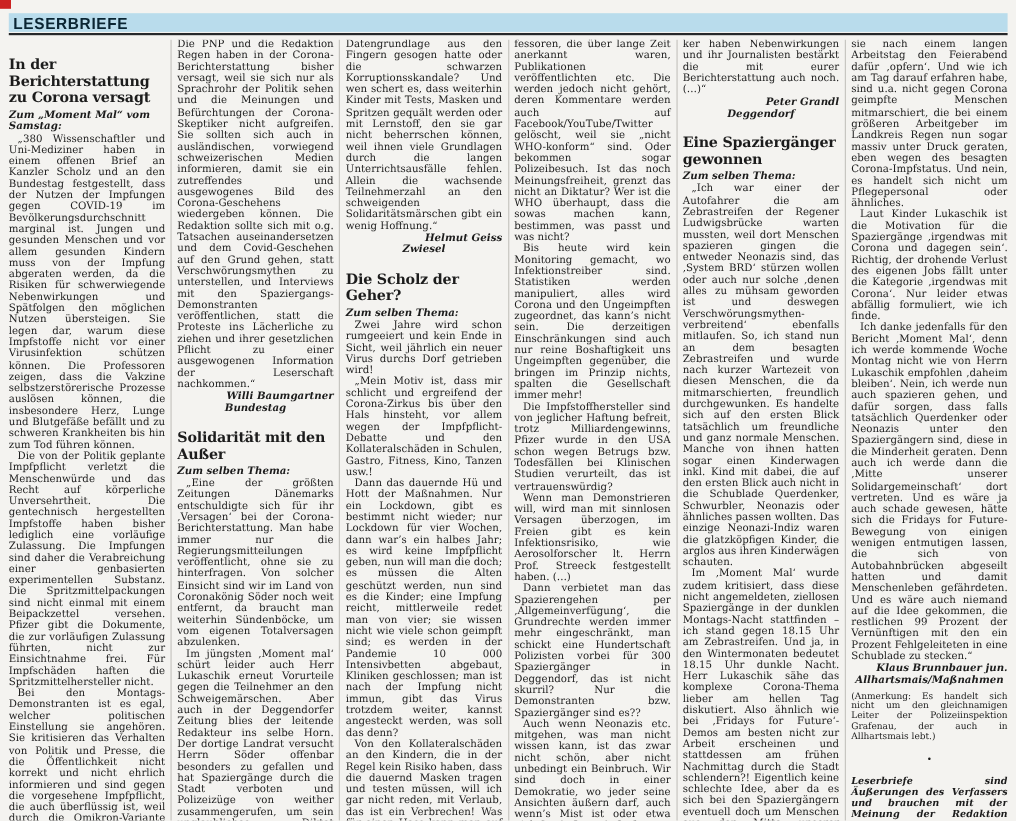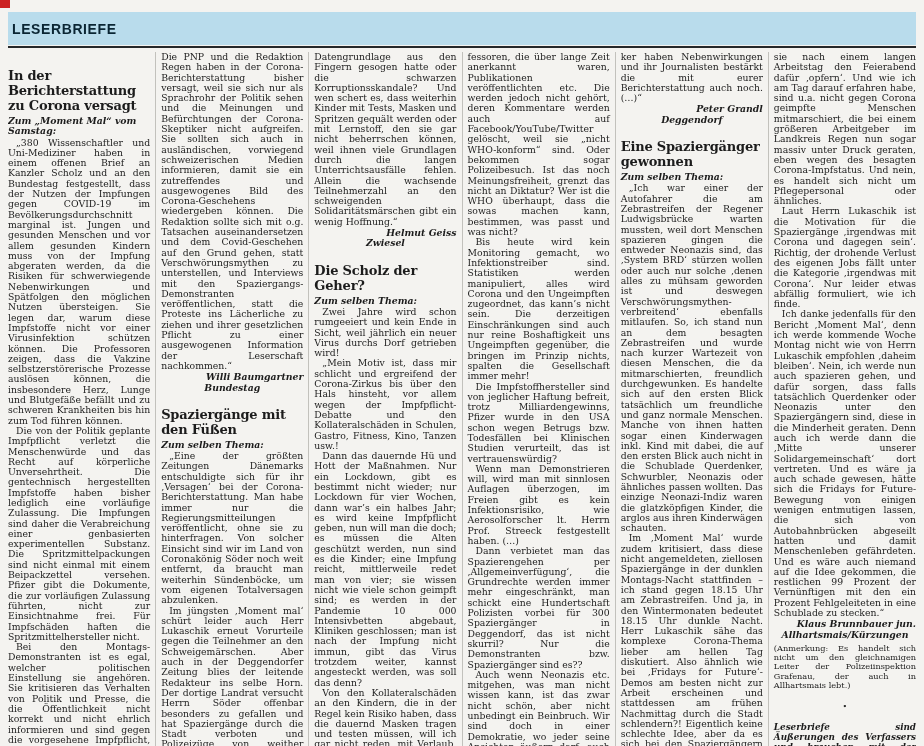--- a/index.html
+++ b/index.html
@@ -10,21 +10,21 @@
     color:var(--ink,#1c1c1c);
     position:relative;
   }
   .corner-mark{
     position:absolute;left:0;top:0;width:10px;height:8px;
     background:var(--mark_red,#cc2222);
   }
   .masthead{
     margin:12px 8px 0 8px;
     background:var(--masthead_bg,#b9dcec);
-    height:33px;display:flex;align-items:center;
+    height:17px;display:flex;align-items:center;
   }
   .masthead .label{
     font-family:"Liberation Sans","DejaVu Sans",sans-serif;
     font-weight:700;font-size:14px;letter-spacing:.6px;
     color:var(--masthead_text,#0a2533);
     padding-left:4px;transform:scaleY(1.05);
   }
   .masthead-rule{
     margin:1px 8px 0 8px;border-top:2px solid #26282a;height:0;
   }
@@ -75,56 +75,56 @@
       <div class="blk title">In der Berichterstattung zu Corona versagt</div>
       <div class="blk lead">Zum „Moment Mal“ vom Samstag:</div>
       <div class="blk p">„380 Wissenschaftler und Uni-Mediziner haben in einem offenen Brief an Kanzler Scholz und an den Bundestag festgestellt, dass der Nutzen der Impfungen gegen COVID-19 im Bevölkerungsdurchschnitt marginal ist. Jungen und gesunden Menschen und vor allem gesunden Kindern muss von der Impfung abgeraten werden, da die Risiken für schwerwiegende Nebenwirkungen und Spätfolgen den möglichen Nutzen übersteigen. Sie legen dar, warum diese Impfstoffe nicht vor einer Virusinfektion schützen können. Die Professoren zeigen, dass die Vakzine selbstzerstörerische Prozesse auslösen können, die insbesondere Herz, Lunge und Blutgefäße befällt und zu schweren Krankheiten bis hin zum Tod führen können.</div>
       <div class="blk p">Die von der Politik geplante Impfpflicht verletzt die Menschenwürde und das Recht auf körperliche Unversehrtheit. Die gentechnisch hergestellten Impfstoffe haben bisher lediglich eine vorläufige Zulassung. Die Impfungen sind daher die Verabreichung einer genbasierten experimentellen Substanz. Die Spritzmittelpackungen sind nicht einmal mit einem Beipackzettel versehen. Pfizer gibt die Dokumente, die zur vorläufigen Zulassung führten, nicht zur Einsichtnahme frei. Für Impfschäden haften die Spritzmittelhersteller nicht.</div>
       <div class="blk p">Bei den Montags-Demonstranten ist es egal, welcher politischen Einstellung sie angehören. Sie kritisieren das Verhalten von Politik und Presse, die die Öffentlichkeit nicht korrekt und nicht ehrlich informieren und sind gegen die vorgesehene Impfpflicht, die auch überflüssig ist, weil durch die Omikron-Variante alsbald die sogenannte Herdenimmunität erreicht wird und die Krankheitsverläufe keine Intensiv-Behandlung mehr erfordern.</div>
     </div>
   <div class="col">
       <div class="blk pc">Die PNP und die Redaktion Regen haben in der Corona-Berichterstattung bisher versagt, weil sie sich nur als Sprachrohr der Politik sehen und die Meinungen und Befürchtungen der Corona-Skeptiker nicht aufgreifen. Sie sollten sich auch in ausländischen, vorwiegend schweizerischen Medien informieren, damit sie ein zutreffendes und ausgewogenes Bild des Corona-Geschehens wiedergeben können. Die Redaktion sollte sich mit o.g. Tatsachen auseinandersetzen und dem Covid-Geschehen auf den Grund gehen, statt Verschwörungsmythen zu unterstellen, und Interviews mit den Spaziergangs-Demonstranten veröffentlichen, statt die Proteste ins Lächerliche zu ziehen und ihrer gesetzlichen Pflicht zu einer ausgewogenen Information der Leserschaft nachkommen.“</div>
       <div class="blk signame">Willi Baumgartner</div>
       <div class="blk sigplace">Bundestag</div>
-      <div class="blk title">Spaziergänge mit den Füßen</div>
+      <div class="blk title">Solidarität mit den Außer</div>
       <div class="blk lead">Zum selben Thema:</div>
       <div class="blk p">„Eine der größten Zeitungen Dänemarks entschuldigte sich für ihr ‚Versagen‘ bei der Corona-Berichterstattung. Man habe immer nur die Regierungsmitteilungen veröffentlicht, ohne sie zu hinterfragen. Von solcher Einsicht sind wir im Land von Coronakönig Söder noch weit entfernt, da braucht man weiterhin Sündenböcke, um vom eigenen Totalversagen abzulenken.</div>
       <div class="blk p">Im jüngsten ‚Moment mal‘ schürt leider auch Herr Lukaschik erneut Vorurteile gegen die Teilnehmer an den Schweigemärschen. Aber auch in der Deggendorfer Zeitung blies der leitende Redakteur ins selbe Horn. Der dortige Landrat versucht Herrn Söder offenbar besonders zu gefallen und hat Spaziergänge durch die Stadt verboten und Polizeizüge von weither zusammengerufen, um sein unglaubliches Diktat durchzusetzen. Was schert schon das Verfassungsgerichtsurteil, in dem Söders Lockdownpolitik als unangemessen beurteilt wurde? Oder seine jüngsten Phantasiezahlen zu den ungeimpften Intensivpatienten, die er sich ohne jede</div>
     </div>
   <div class="col">
       <div class="blk pc">Datengrundlage aus den Fingern gesogen hatte oder die schwarzen Korruptionsskandale? Und wen schert es, dass weiterhin Kinder mit Tests, Masken und Spritzen gequält werden oder mit Lernstoff, den sie gar nicht beherrschen können, weil ihnen viele Grundlagen durch die langen Unterrichtsausfälle fehlen. Allein die wachsende Teilnehmerzahl an den schweigenden Solidaritätsmärschen gibt ein wenig Hoffnung.“</div>
       <div class="blk signame">Helmut Geiss</div>
       <div class="blk sigplace">Zwiesel</div>
       <div class="blk title">Die Scholz der Geher?</div>
       <div class="blk lead">Zum selben Thema:</div>
       <div class="blk p">Zwei Jahre wird schon rumgeeiert und kein Ende in Sicht, weil jährlich ein neuer Virus durchs Dorf getrieben wird!</div>
       <div class="blk p">„Mein Motiv ist, dass mir schlicht und ergreifend der Corona-Zirkus bis über den Hals hinsteht, vor allem wegen der Impfpflicht-Debatte und den Kollateralschäden in Schulen, Gastro, Fitness, Kino, Tanzen usw.!</div>
       <div class="blk p">Dann das dauernde Hü und Hott der Maßnahmen. Nur ein Lockdown, gibt es bestimmt nicht wieder; nur Lockdown für vier Wochen, dann war’s ein halbes Jahr; es wird keine Impfpflicht geben, nun will man die doch; es müssen die Alten geschützt werden, nun sind es die Kinder; eine Impfung reicht, mittlerweile redet man von vier; sie wissen nicht wie viele schon geimpft sind; es werden in der Pandemie 10 000 Intensivbetten abgebaut, Kliniken geschlossen; man ist nach der Impfung nicht immun, gibt das Virus trotzdem weiter, kannst angesteckt werden, was soll das denn?</div>
       <div class="blk p">Von den Kollateralschäden an den Kindern, die in der Regel kein Risiko haben, dass die dauernd Masken tragen und testen müssen, will ich gar nicht reden, mit Verlaub, das ist ein Verbrechen! Was für einen Hass kann man auf Kinder haben, um die so zu gängeln?</div>
     </div>
   <div class="col">
       <div class="blk pc">fessoren, die über lange Zeit anerkannt waren, Publikationen veröffentlichten etc. Die werden jedoch nicht gehört, deren Kommentare werden auch auf Facebook/YouTube/Twitter gelöscht, weil sie „nicht WHO-konform“ sind. Oder bekommen sogar Polizeibesuch. Ist das noch Meinungsfreiheit, grenzt das nicht an Diktatur? Wer ist die WHO überhaupt, dass die sowas machen kann, bestimmen, was passt und was nicht?</div>
       <div class="blk p">Bis heute wird kein Monitoring gemacht, wo Infektionstreiber sind. Statistiken werden manipuliert, alles wird Corona und den Ungeimpften zugeordnet, das kann’s nicht sein. Die derzeitigen Einschränkungen sind auch nur reine Boshaftigkeit uns Ungeimpften gegenüber, die bringen im Prinzip nichts, spalten die Gesellschaft immer mehr!</div>
       <div class="blk p">Die Impfstoffhersteller sind von jeglicher Haftung befreit, trotz Milliardengewinns, Pfizer wurde in den USA schon wegen Betrugs bzw. Todesfällen bei Klinischen Studien verurteilt, das ist vertrauenswürdig?</div>
-      <div class="blk p">Wenn man Demonstrieren will, wird man mit sinnlosen Auflagen überzogen, im Freien gibt es kein Infektionsrisiko, wie Aerosolforscher lt. Herrn Prof. Streeck festgestellt haben. (…)</div>
+      <div class="blk p">Wenn man Demonstrieren will, wird man mit sinnlosen Versagen überzogen, im Freien gibt es kein Infektionsrisiko, wie Aerosolforscher lt. Herrn Prof. Streeck festgestellt haben. (…)</div>
       <div class="blk p">Dann verbietet man das Spazierengehen per ‚Allgemeinverfügung‘, die Grundrechte werden immer mehr eingeschränkt, man schickt eine Hundertschaft Polizisten vorbei für 300 Spaziergänger in Deggendorf, das ist nicht skurril? Nur die Demonstranten bzw. Spaziergänger sind es??</div>
       <div class="blk p">Auch wenn Neonazis etc. mitgehen, was man nicht wissen kann, ist das zwar nicht schön, aber nicht unbedingt ein Beinbruch. Wir sind doch in einer Demokratie, wo jeder seine Ansichten äußern darf, auch wenn’s Mist ist oder etwa nicht? Außer Aufrufe zur Gewalt, das ist natürlich ein absolutes No Go.</div>
     </div>
   <div class="col">
       <div class="blk pc">ker haben Nebenwirkungen und ihr Journalisten bestärkt die mit eurer Berichterstattung auch noch. (…)“</div>
       <div class="blk signame">Peter Grandl</div>
       <div class="blk sigplace">Deggendorf</div>
       <div class="blk title">Eine Spaziergänger gewonnen</div>
       <div class="blk lead">Zum selben Thema:</div>
       <div class="blk p">„Ich war einer der Autofahrer die am Zebrastreifen der Regener Ludwigsbrücke warten mussten, weil dort Menschen spazieren gingen die entweder Neonazis sind, das ‚System BRD‘ stürzen wollen oder auch nur solche ‚denen alles zu mühsam geworden ist und deswegen Verschwörungsmythen-verbreitend‘ ebenfalls mitlaufen. So, ich stand nun an dem besagten Zebrastreifen und wurde nach kurzer Wartezeit von diesen Menschen, die da mitmarschierten, freundlich durchgewunken. Es handelte sich auf den ersten Blick tatsächlich um freundliche und ganz normale Menschen. Manche von ihnen hatten sogar einen Kinderwagen inkl. Kind mit dabei, die auf den ersten Blick auch nicht in die Schublade Querdenker, Schwurbler, Neonazis oder ähnliches passen wollten. Das einzige Neonazi-Indiz waren die glatzköpfigen Kinder, die arglos aus ihren Kinderwägen schauten.</div>
       <div class="blk p">Im ‚Moment Mal‘ wurde zudem kritisiert, dass diese nicht angemeldeten, ziellosen Spaziergänge in der dunklen Montags-Nacht stattfinden – ich stand gegen 18.15 Uhr am Zebrastreifen. Und ja, in den Wintermonaten bedeutet 18.15 Uhr dunkle Nacht. Herr Lukaschik sähe das komplexe Corona-Thema lieber am hellen Tag diskutiert. Also ähnlich wie bei ‚Fridays for Future‘-Demos am besten nicht zur Arbeit erscheinen und stattdessen am frühen Nachmittag durch die Stadt schlendern?! Eigentlich keine schlechte Idee, aber da es sich bei den Spaziergängern eventuell doch um Menschen aus der Mitte unserer Solidargemeinschaft handelt, entschieden sich diese für eine arbeitgeberfreundliche Uhrzeit. Muss also diesen Menschen doch ein sehr wichtiges Thema sein dieser ‚Spaziergang‘, wenn</div>
     </div>
   <div class="col">
       <div class="blk pc">sie nach einem langen Arbeitstag den Feierabend dafür ‚opfern‘. Und wie ich am Tag darauf erfahren habe, sind u.a. nicht gegen Corona geimpfte Menschen mitmarschiert, die bei einem größeren Arbeitgeber im Landkreis Regen nun sogar massiv unter Druck geraten, eben wegen des besagten Corona-Impfstatus. Und nein, es handelt sich nicht um Pflegepersonal oder ähnliches.</div>
-      <div class="blk p">Laut Herrn Lukaschik ist die Motivation für die Spaziergänge ‚irgendwas mit Corona und dagegen sein‘. Richtig, der drohende Verlust des eigenen Jobs fällt unter die Kategorie ‚irgendwas mit Corona‘. Nur leider etwas abfällig formuliert, wie ich finde.</div>
+      <div class="blk p">Laut Kinder Lukaschik ist die Motivation für die Spaziergänge ‚irgendwas mit Corona und dagegen sein‘. Richtig, der drohende Verlust des eigenen Jobs fällt unter die Kategorie ‚irgendwas mit Corona‘. Nur leider etwas abfällig formuliert, wie ich finde.</div>
       <div class="blk p">Ich danke jedenfalls für den Bericht ‚Moment Mal‘, denn ich werde kommende Woche Montag nicht wie von Herrn Lukaschik empfohlen ‚daheim bleiben‘. Nein, ich werde nun auch spazieren gehen, und dafür sorgen, dass falls tatsächlich Querdenker oder Neonazis unter den Spaziergängern sind, diese in die Minderheit geraten. Denn auch ich werde dann die ‚Mitte unserer Solidargemeinschaft‘ dort vertreten. Und es wäre ja auch schade gewesen, hätte sich die Fridays for Future-Bewegung von einigen wenigen entmutigen lassen, die sich von Autobahnbrücken abgeseilt hatten und damit Menschenleben gefährdeten. Und es wäre auch niemand auf die Idee gekommen, die restlichen 99 Prozent der Vernünftigen mit den ein Prozent Fehlgeleiteten in eine Schublade zu stecken.“</div>
       <div class="blk signame">Klaus Brunnbauer jun.</div>
-      <div class="blk sigplace">Allhartsmais/Kürzungen</div>
+      <div class="blk sigplace">Allhartsmais/Maßnahmen</div>
       <div class="blk note">(Anmerkung: Es handelt sich nicht um den gleichnamigen Leiter der Polizeiinspektion Grafenau, der auch in Allhartsmais lebt.)</div>
       <div class="blk sep">•</div>
       <div class="blk footer">Leserbriefe sind Äußerungen des Verfassers und brauchen mit der Meinung der Redaktion nicht übereinzustimmen. Ein Anspruch auf Abdruck besteht nicht. Die Redaktion behält sich außerdem das Recht zu sinnwahrenden Kürzungen vor. Bitte geben Sie für eventuelle Rückfragen Ihre Adresse und Ihre Telefonnummer an.</div>
     </div>
 </div>
 
 </body></html>

